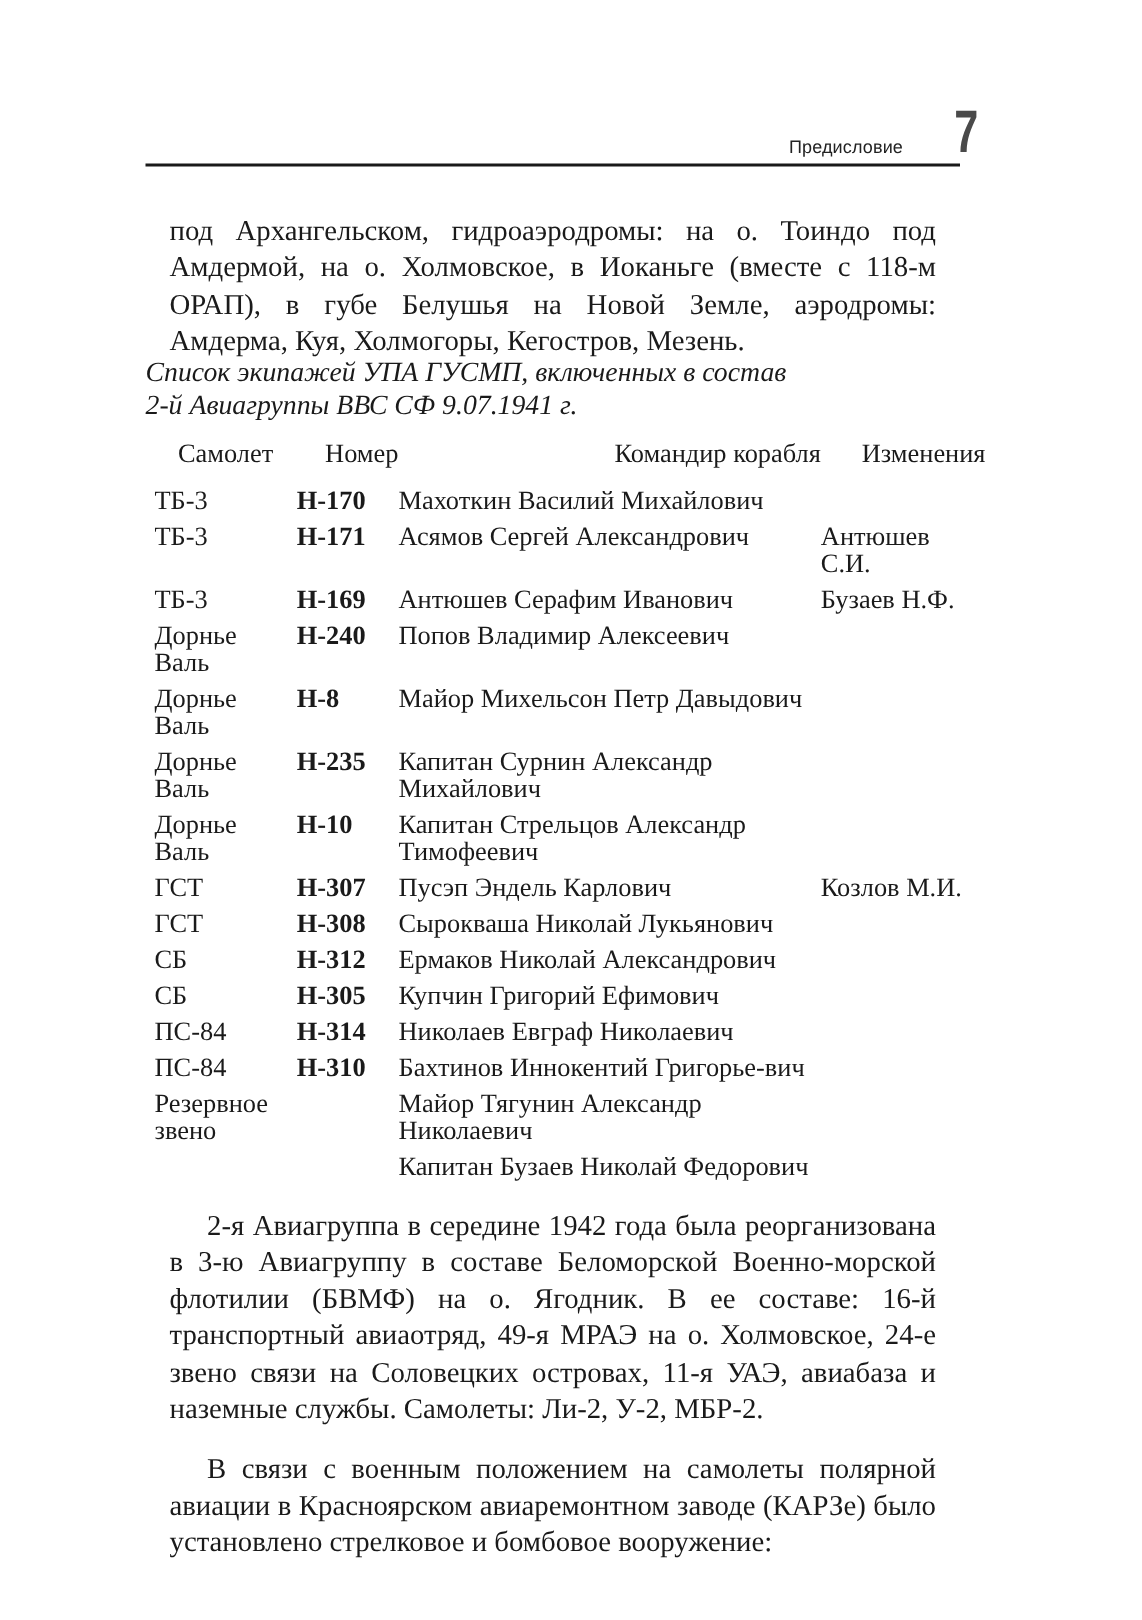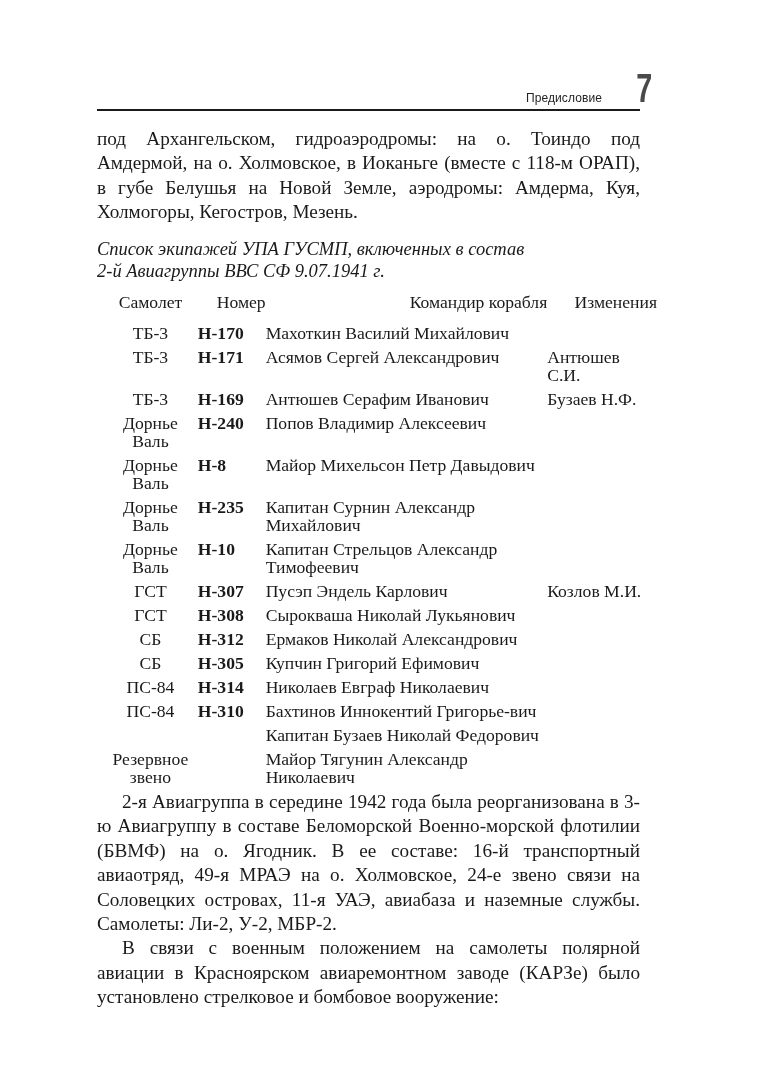--- a/index.html
+++ b/index.html
@@ -39,21 +39,21 @@
       bottom: 1px;
       font-family: "Liberation Sans", "DejaVu Sans", sans-serif;
       font-weight: bold;
       font-size: 40px;
       line-height: 40px;
       color: #4a4a4a;
       transform: scaleX(0.72);
       transform-origin: right bottom;
     }
     p.body {
-      margin: 0;
+      margin: 16px;
       font-size: 19.2px;
       line-height: 24.4px;
       text-align: justify;
     }
     p.body.indent { text-indent: 25px; }
     .intro {
       position: absolute;
       left: 97px;
       top: 127px;
       width: 543px;
@@ -80,21 +80,21 @@
     .crew-table th {
       font-weight: normal;
       padding: 2px 0 9px 0;
       text-align: right;
       line-height: 20px;
     }
     .crew-table td {
       vertical-align: top;
       padding: 3px 0 3px 0;
     }
-    .c-plane { width: 95px; padding-left: 6px !important; text-align: center; }
+    .c-plane { width: 95px; padding-left: 6px !important; }
     .c-num   { width: 68px; font-weight: bold; }
     .c-cmd   { width: 283px; }
     .c-chg   { width: 110px; margin-left: 48px; }
     .crew-table th.c-plane { text-align: center; }
     .outro {
       position: absolute;
       left: 97px;
       top: 790px;
       width: 543px;
     }
@@ -198,30 +198,30 @@
         <td class="c-cmd">Николаев Евграф Николаевич</td>
         <td class="c-chg"></td>
       </tr>
       <tr>
         <td class="c-plane">ПС-84</td>
         <td class="c-num">Н-310</td>
         <td class="c-cmd">Бахтинов Иннокентий Григорье-вич</td>
         <td class="c-chg"></td>
       </tr>
       <tr>
+        <td class="c-plane">Резервное звено</td>
+        <td class="c-num"></td>
+        <td class="c-cmd">Майор Тягунин Александр Николаевич</td>
+        <td class="c-chg"></td>
+      </tr>
+      <tr>
         <td class="c-plane"></td>
         <td class="c-num"></td>
         <td class="c-cmd">Капитан Бузаев Николай Федорович</td>
         <td class="c-chg"></td>
       </tr>
-      <tr>
-        <td class="c-plane">Резервное звено</td>
-        <td class="c-num"></td>
-        <td class="c-cmd">Майор Тягунин Александр Николаевич</td>
-        <td class="c-chg"></td>
-      </tr>
     </tbody>
 </table>
 
 <div class="outro">
   <p class="body indent">2-я Авиагруппа в середине 1942 года была реорганизована в 3-ю Авиагруппу в составе Беломорской Военно-морской флотилии (БВМФ) на о. Ягодник. В ее составе: 16-й транспортный авиаотряд, 49-я МРАЭ на о. Холмовское, 24-е звено связи на Соловецких островах, 11-я УАЭ, авиабаза и наземные службы. Самолеты: Ли-2, У-2, МБР-2.</p>
   <p class="body indent">В связи с военным положением на самолеты полярной авиации в Красноярском авиаремонтном заводе (КАРЗе) было установлено стрелковое и бомбовое вооружение:</p>
 </div>
 
 </body></html>

